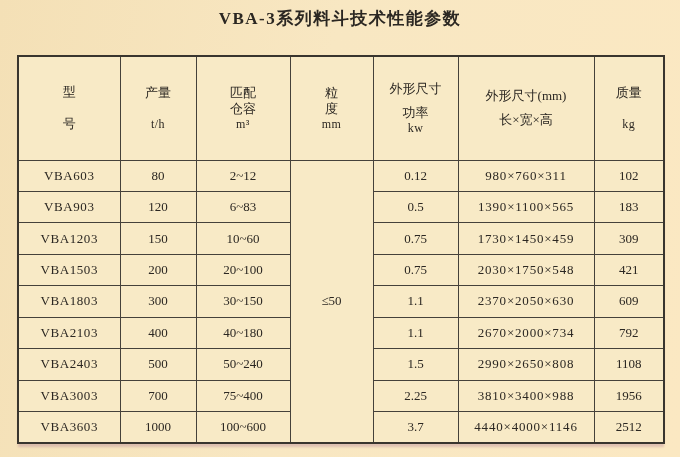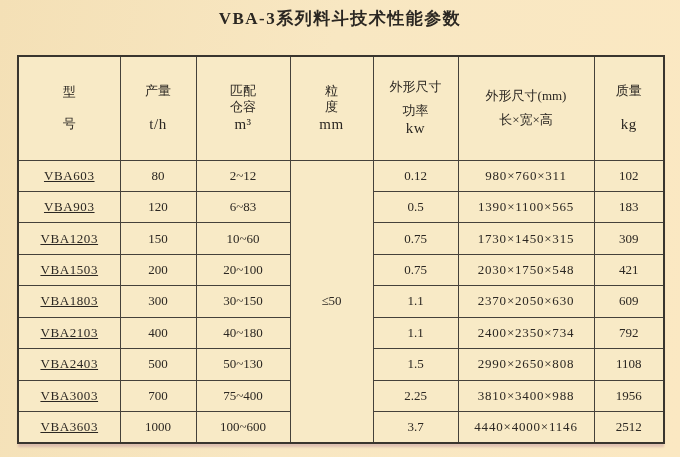--- a/index.html
+++ b/index.html
@@ -24,22 +24,22 @@
   table.spec th, table.spec td{
     border:1.6px solid #45413a;
     text-align:center;vertical-align:middle;
     font-size:13px;padding:0;font-weight:normal;
   }
   thead tr{height:104px;}
   tbody tr{height:31px;}
   .hcell{display:flex;flex-direction:column;align-items:center;justify-content:center;line-height:1.25;}
   .gap-lg{height:16px;}
   .gap-sm{height:8px;}
-  .hunit{font-size:15px;letter-spacing:0.5px;}
-  td.model{letter-spacing:0.6px;text-decoration:underline;}
+  .hunit{font-size:12px;letter-spacing:0.5px;}
+  td.model{letter-spacing:0.6px;}
   td.dims{letter-spacing:0.8px;font-family:Liberation Serif, serif;}
   td.gran{font-size:13.5px;}
 </style>
 </head>
 <body>
 
 <div class="title">VBA-3系列料斗技术性能参数</div>
 
 <table class="spec">
   <colgroup>
@@ -121,21 +121,21 @@
       <td>6~83</td>
       <td>0.5</td>
       <td class="dims">1390×1100×565</td>
       <td>183</td>
     </tr>
     <tr>
       <td class="model">VBA1203</td>
       <td>150</td>
       <td>10~60</td>
       <td>0.75</td>
-      <td class="dims">1730×1450×315</td>
+      <td class="dims">1730×1450×459</td>
       <td>309</td>
     </tr>
     <tr>
       <td class="model">VBA1503</td>
       <td>200</td>
       <td>20~100</td>
       <td>0.75</td>
       <td class="dims">2030×1750×548</td>
       <td>421</td>
     </tr>
@@ -145,27 +145,27 @@
       <td>30~150</td>
       <td>1.1</td>
       <td class="dims">2370×2050×630</td>
       <td>609</td>
     </tr>
     <tr>
       <td class="model">VBA2103</td>
       <td>400</td>
       <td>40~180</td>
       <td>1.1</td>
-      <td class="dims">2400×2350×734</td>
+      <td class="dims">2670×2000×734</td>
       <td>792</td>
     </tr>
     <tr>
       <td class="model">VBA2403</td>
       <td>500</td>
-      <td>50~130</td>
+      <td>50~240</td>
       <td>1.5</td>
       <td class="dims">2990×2650×808</td>
       <td>1108</td>
     </tr>
     <tr>
       <td class="model">VBA3003</td>
       <td>700</td>
       <td>75~400</td>
       <td>2.25</td>
       <td class="dims">3810×3400×988</td>

